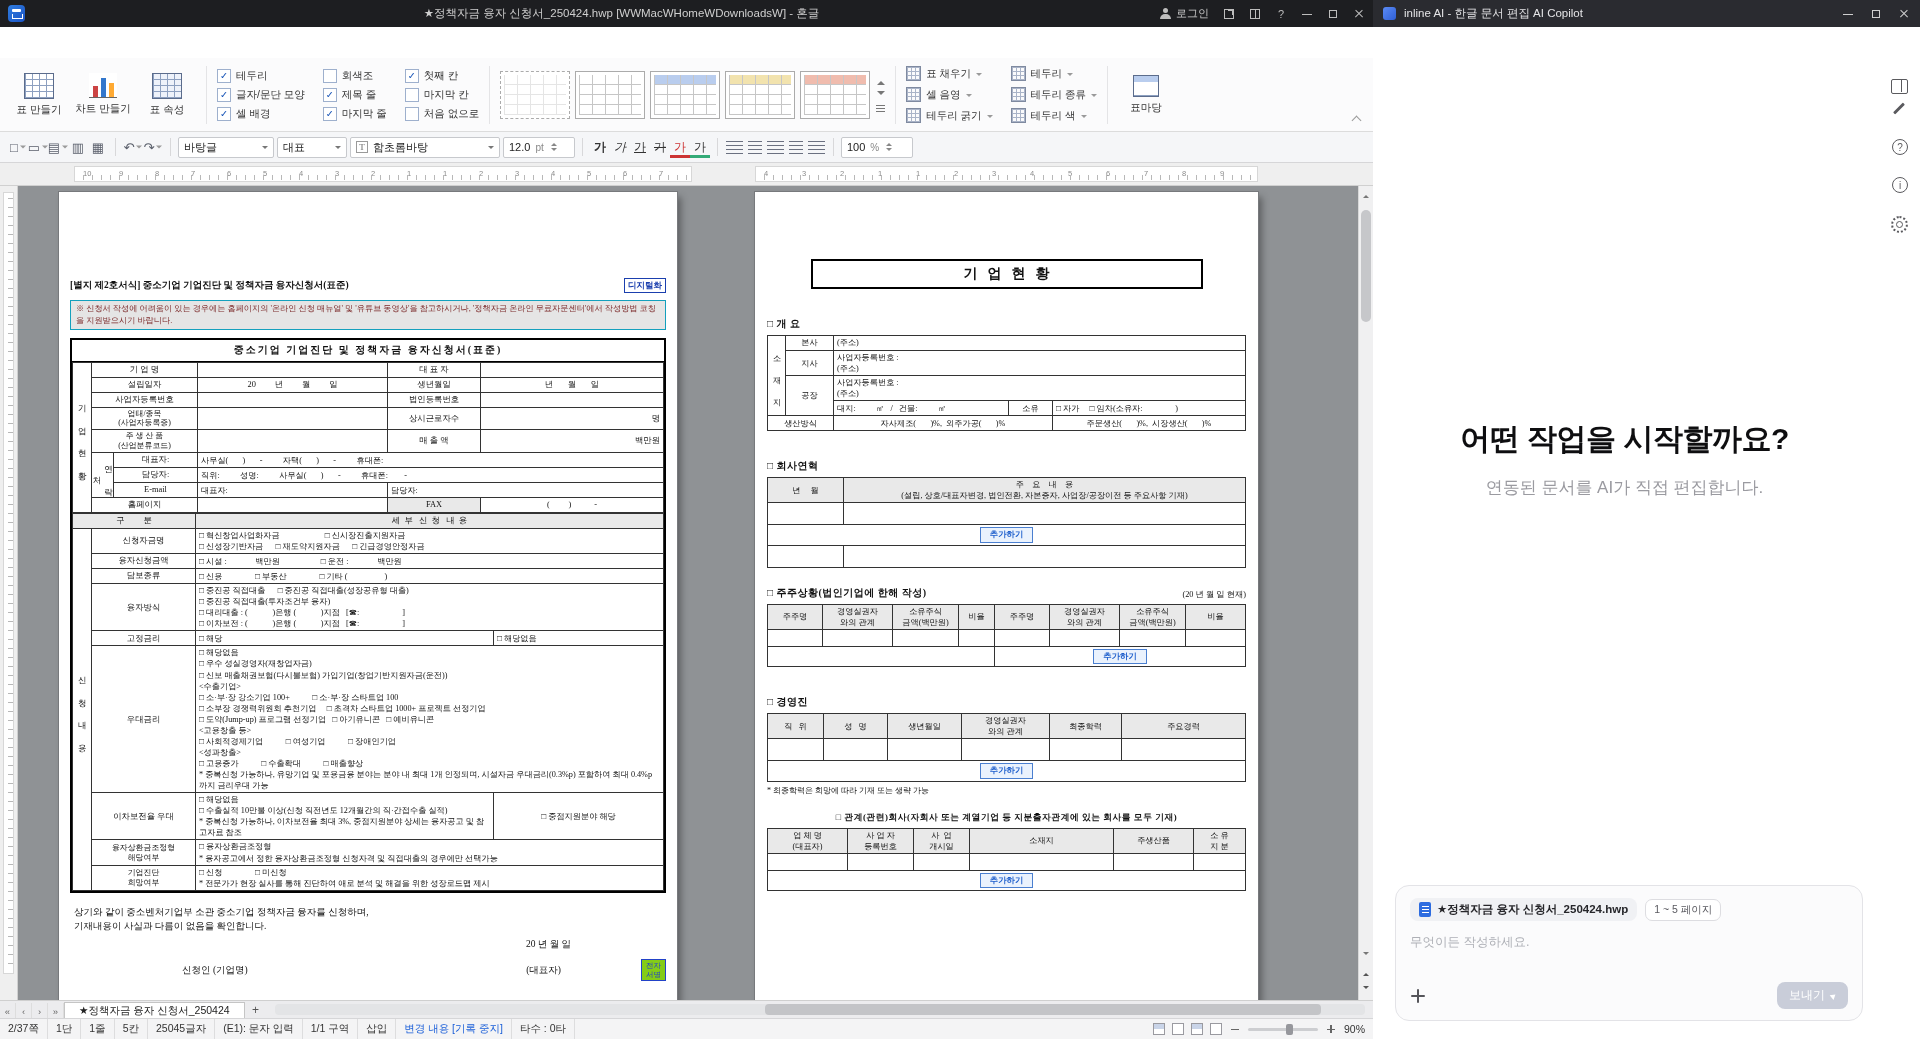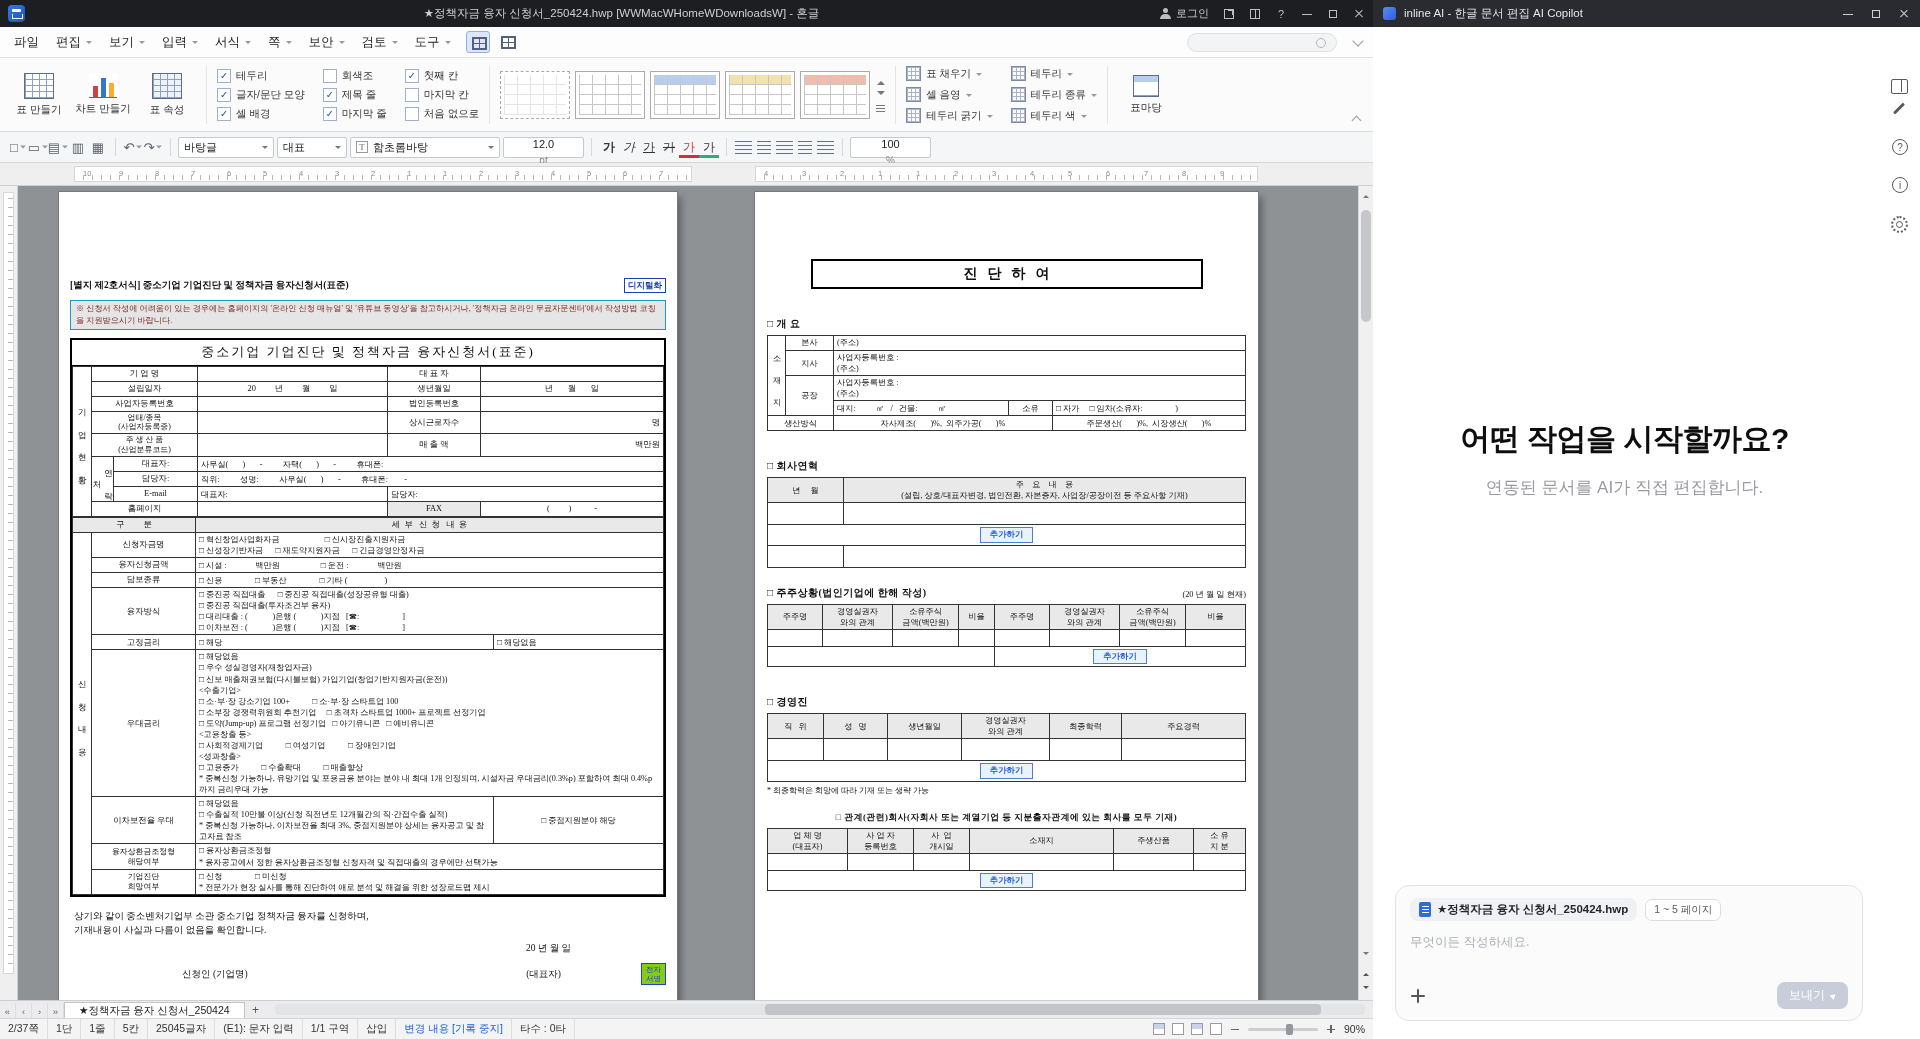--- a/index.html
+++ b/index.html
@@ -84,21 +84,21 @@
   .rb-coll { position:absolute; right:10px; bottom:6px; width:12px; height:12px; }
   .rb-coll::before { content:""; position:absolute; left:2px; top:4px; width:6px; height:6px; border-left:1.5px solid #9a9a9a; border-top:1.5px solid #9a9a9a; transform:rotate(45deg); }
 
   
   .fmtbar { position:absolute; left:0; top:132px; right:0; height:31px; background:#f5f6f8; border-bottom:1px solid #d6d6d8; display:flex; align-items:center; gap:3px; padding:0 8px; }
   .fmtbar .fi { min-width:20px; height:22px; display:inline-flex; align-items:center; justify-content:center; color:#5a5f6b; font-size:13px; }
   .fmtbar .fi.car::after { content:""; border:3px solid transparent; border-top-color:#9a9a9a; margin-left:2px; transform:translateY(1.5px); }
   .fdiv { width:1px; height:18px; background:#d8d8da; margin:0 4px; }
   .combo { height:21px; background:#fff; border:1px solid #c7c9cd; border-radius:2px; display:inline-flex; align-items:center; padding:0 5px; font-size:11px; color:#222; gap:5px; }
   .combo .cv { border:3.5px solid transparent; border-top-color:#777; transform:translateY(2px); margin-left:auto; }
-  .w96 { width:96px; } .w70 { width:70px; } .w150 { width:150px; } .w80 { width:81px;flex-direction:column; }
+  .w96 { width:96px; } .w70 { width:70px; } .w150 { width:150px; } .w80 { width:72px; }
   .combo .unit { color:#888; font-size:10px; }
   .spin { display:flex; flex-direction:column; gap:2px; margin-left:2px; }
   .spin i { border:3px solid transparent; display:block; }
   .spin .su { border-bottom-color:#888; } .spin .sd { border-top-color:#888; }
   .fontT { width:12px; height:12px; border:1px solid #9a9a9a; font-size:9px; line-height:11px; text-align:center; color:#666; font-family:"Liberation Serif",serif; }
   .chbtns span { display:inline-flex; width:20px; height:22px; align-items:center; justify-content:center; font-size:12px; color:#333; }
   .chbtns .fb-b { font-weight:bold; } .chbtns .fb-i { font-style:italic; } .chbtns .fb-u { text-decoration:underline; }
   .chbtns .fb-s { text-decoration:line-through; } .chbtns .fb-c { color:#c33; box-shadow:inset 0 -3px #c33; }
   .chbtns .fb-h { box-shadow:inset 0 -3px #3a7; }
   .al { width:17px; height:13px; background:repeating-linear-gradient(0deg,#6a7080 0 1.5px,transparent 1.5px 4px); margin:0 1px; }
@@ -125,21 +125,21 @@
 
   .page { position:absolute; top:6px; background:#fff; box-shadow:0 0 0 1px #77797c, 4px 5px 7px rgba(0,0,0,.35); font-family:"Liberation Serif","DejaVu Serif",serif; color:#111; overflow:hidden; }
   .p1 { left:59px; width:618px; height:880px; padding:0 11px; }
   .p2 { left:755px; width:503px; height:880px; padding:0 12px; }
 
   
   .p1head { margin-top:86px; display:flex; justify-content:space-between; align-items:center; font-size:9.5px; font-weight:bold; }
   .badge { border:1.5px solid #1b3fae; color:#1b3fae; font-size:8.5px; font-weight:bold; padding:0 3px; line-height:1.5; background:#fff; font-family:"Liberation Sans",sans-serif; }
   .p1notice { margin-top:7px; border:1px solid #14a0bd; background:#e5e5e5; color:#7c2a2a; font-size:8.2px; line-height:1.45; padding:2px 5px; }
   .formbox { margin-top:8px; border:2px solid #000; }
-  .ftitle { font-size:13px; font-weight:normal; text-align:center; letter-spacing:2px; padding:3px 4px 4px; border-bottom:1px solid #000; }
+  .ftitle { font-size:10px; font-weight:bold; text-align:center; letter-spacing:2px; padding:3px 4px 4px; border-bottom:1px solid #000; }
   table.ft { border-collapse:collapse; width:100%; table-layout:fixed; }
   .ft td { border:1px solid #333; font-size:8.4px; line-height:1.35; padding:1px 3px; height:15px; overflow:hidden; white-space:pre-wrap; word-break:break-all; vertical-align:middle; }
   .ft td.lab { text-align:center; padding:1px 1px; }
   .ft td.hd { background:#e9e9e9; text-align:center; }
   .ft td.v,.ft td.v2 { writing-mode:vertical-rl; text-orientation:upright; text-align:center; white-space:normal; padding:0; letter-spacing:2px; font-size:8.5px; }
   .ft td.ct { text-align:center; } .ft td.rt { text-align:right; }
   .ft td.sm { font-size:8.2px; }
   .ft td.two { font-size:7.9px; line-height:1.25; }
   .ft td.e14 { height:17px; } .ft td.e16 { height:22px; }
   .ft td.btnc { text-align:center; padding:2px; }
@@ -234,37 +234,20 @@
         </span>
       <span class="wi wi-expand"></span>
       <span class="wi wi-layout"></span>
       <span class="wi wi-help">?</span>
       <span class="wi wi-min"></span>
       <span class="wi wi-max"></span>
       <span class="wi wi-close"></span>
     </div>
   </div>
 
-  <div class="menubar">
-    <div class="menus">
-        <span>파일</span>
-        <span class="car">편집</span>
-        <span class="car">보기</span>
-        <span class="car">입력</span>
-        <span class="car">서식</span>
-        <span class="car">쪽</span>
-        <span class="car">보안</span>
-        <span class="car">검토</span>
-        <span class="car">도구</span>
-      </div>
-    <span class="ctx active"></span>
-    <span class="ctx"></span>
-    <div class="menu-search"></div>
-    <span class="mb-coll"></span>
-  </div>
 
   <div class="ribbon">
     <div class="rb-big">
         <span class="ic-table">표 만들기</span>
         <span class="ic-chart">차트 만들기</span>
         <span class="ic-prop">표 속성</span>
       </div>
     <div class="rb-sep"></div>
     <div class="rb-opts">
         <span class="opt on">테두리</span>
@@ -563,21 +546,21 @@
       <div class="p1date">20      년        월        일</div>
       <div class="p1sign">
         <span class="a1">신청인   (기업명)</span>
         <span class="a2">(대표자)</span>
         <span class="stamp">전자
 서명</span>
       </div>
     </div>
 
     <div class="page p2">
-      <div class="p2title">진단하여</div>
+      <div class="p2title">기업현황</div>
       <div class="sec">□ 개   요</div>
       <table class="ft">
           <colgroup>
             <col style="width: 18px;">
             <col style="width: 48px;">
             <col style="width: 175px;">
             <col style="width: 44px;">
             <col>
           </colgroup>
           <tbody>

